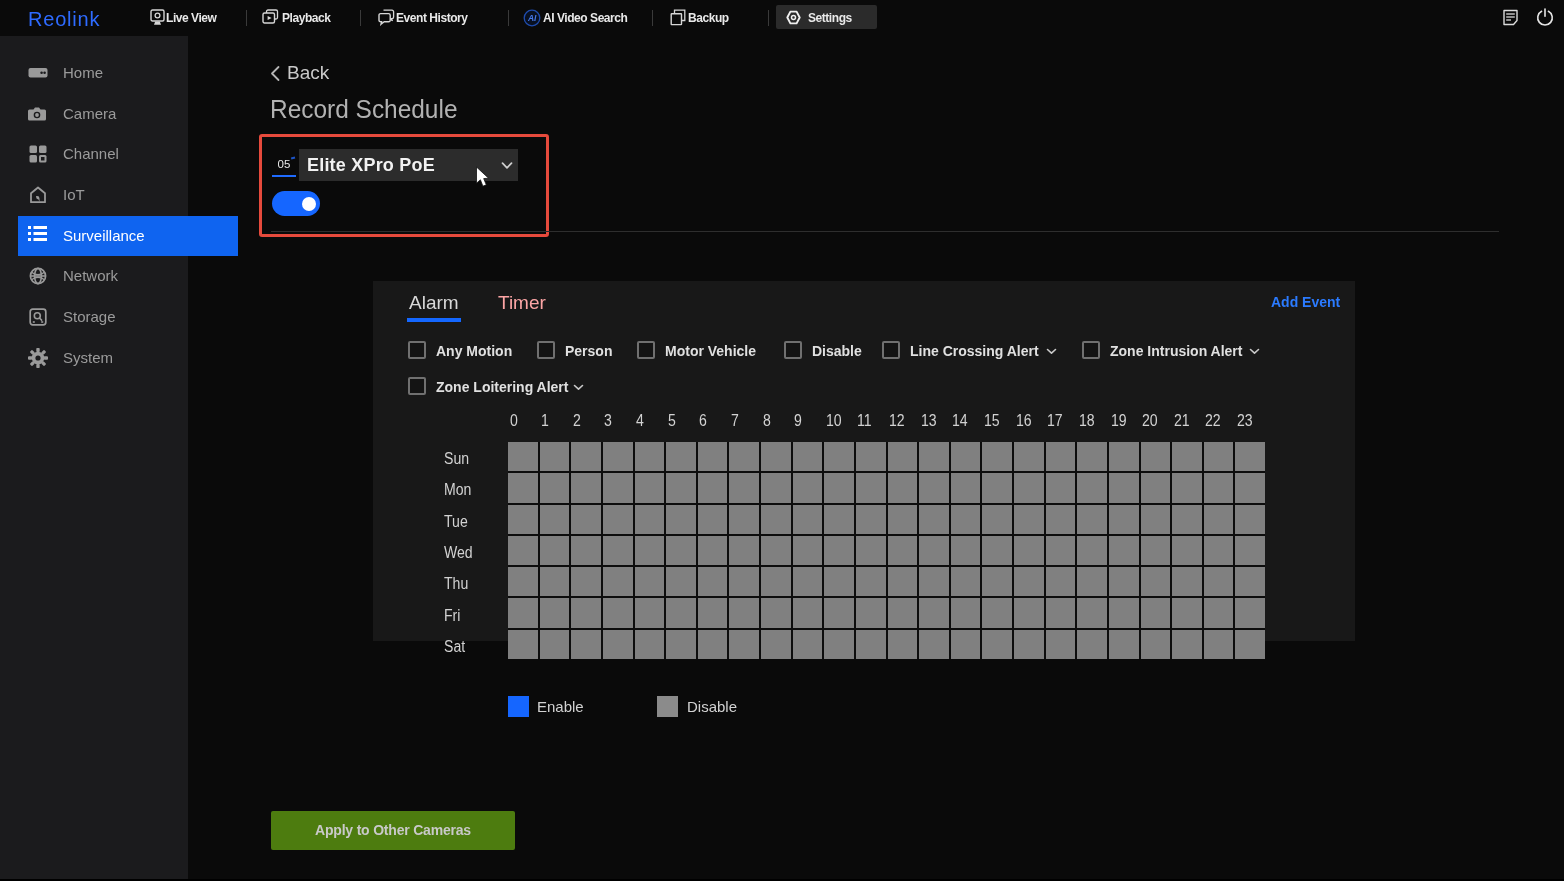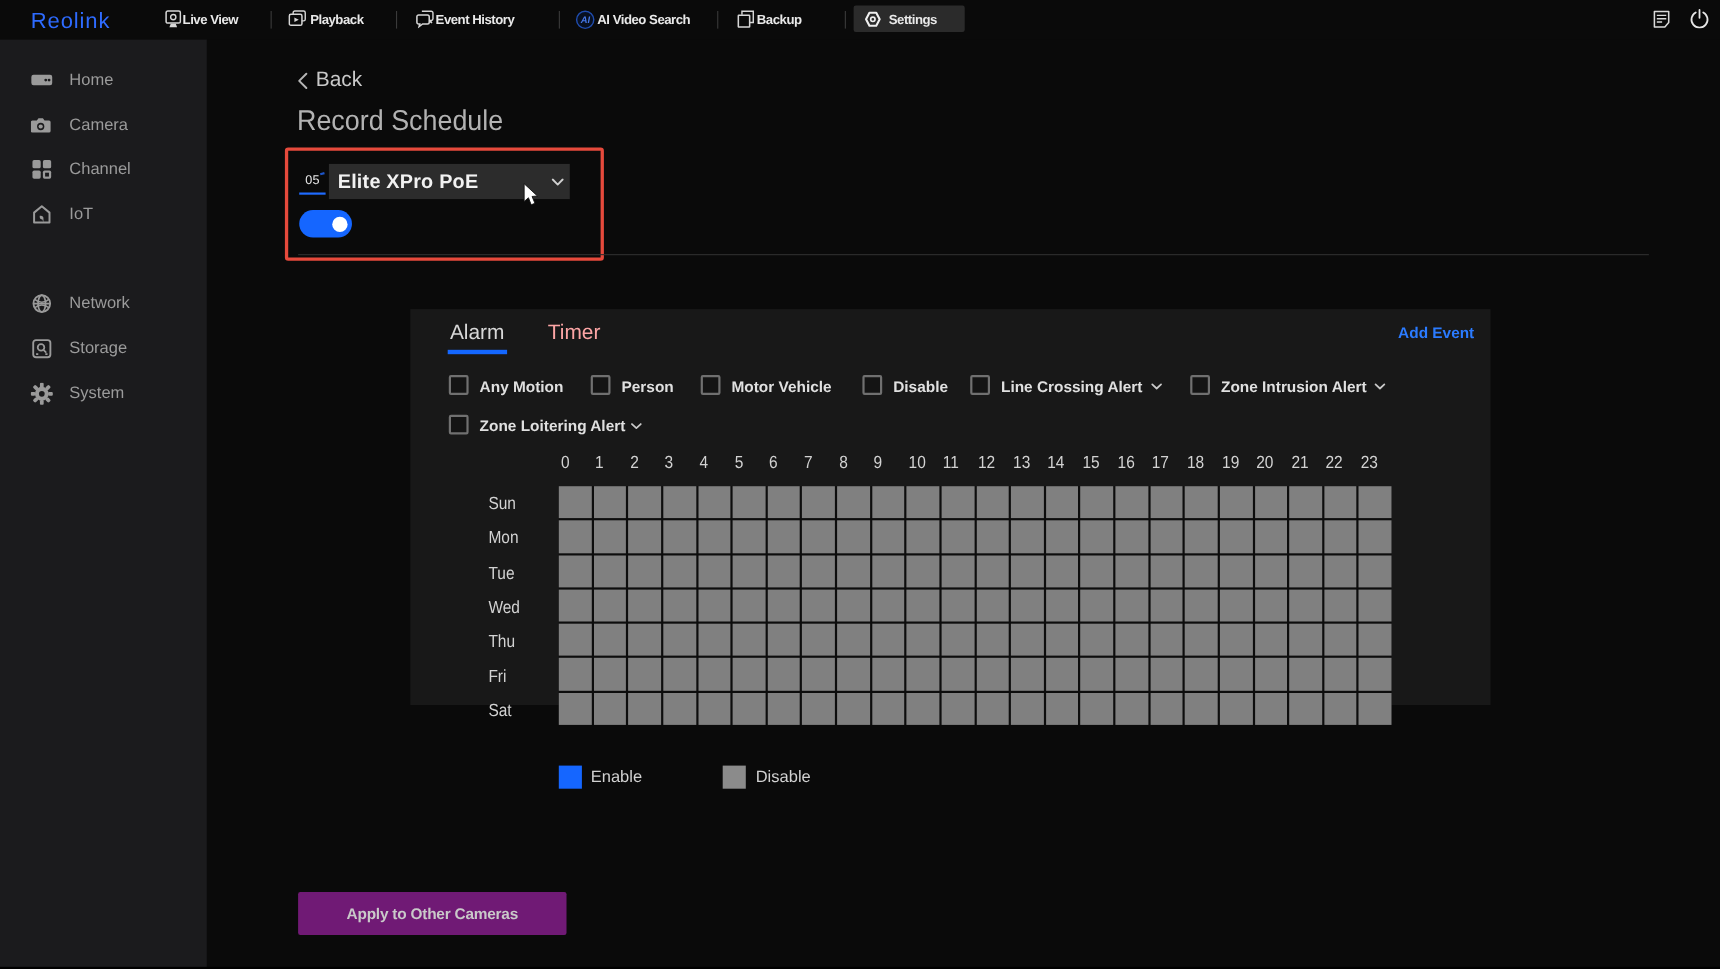--- a/index.html
+++ b/index.html
@@ -45,21 +45,21 @@
   .chev { position:absolute; }
   .hourlab { position:absolute; top:131px; text-align:left; font-size:16px; color:#d2d2d2; transform:scaleX(0.88); transform-origin:0 0; }
   #grid { position:absolute; left:135px; top:161px; background:#0d0d0d; display:grid; grid-template-columns:repeat(24, 29.63px); grid-template-rows:repeat(7, 29.3px); gap:2px; }
   #grid .cell { background:#808080; }
   .daylab { position:absolute; left:70.5px; width:62px; text-align:left; font-size:16px; color:#d2d2d2; line-height:29.3px; padding-top:2px; transform:scaleX(0.88); transform-origin:0 50%; }
   #leg-en { position:absolute; left:135px; top:415px; width:21px; height:21px; background:#1566ff; }
   #leg-en-t { position:absolute; left:164px; top:417px; font-size:15px; color:#d2d2d2; }
   #leg-dis { position:absolute; left:284px; top:415px; width:21px; height:21px; background:#8b8b8b; }
   #leg-dis-t { position:absolute; left:314px; top:417px; font-size:15px; color:#d2d2d2; }
 
-  #applybtn { position:absolute; left:271px; top:811px; width:244px; height:39px; background:#701a75; border-radius:2px; text-align:center; line-height:39px; font-size:14px; letter-spacing:-0.2px; font-weight:bold; color:#c9c9c9; }
+  #applybtn { position:absolute; left:271px; top:811px; width:244px; height:39px; background:#4d7c0f; border-radius:2px; text-align:center; line-height:39px; font-size:14px; letter-spacing:-0.2px; font-weight:bold; color:#c9c9c9; }
   #bottomstrip { position:absolute; left:0; top:879px; width:1564px; height:2px; background:#000; }
 </style>
 </head>
 <body>
 <div id="page">
 
   <div id="topbar">
     <div id="logo">Reolink</div>
     <svg class="abs" style="left:150px;top:9px;" width="15" height="17" viewBox="0 0 15 17">
 <rect x="1" y="1" width="13" height="11" rx="1.5" fill="none" stroke="#d6d6d6" stroke-width="1.4"></rect>
@@ -137,20 +137,31 @@
             <rect x="13" y="13" width="3.5" height="3.5" fill="#1b1b1d"></rect>
           </svg></span>
         <span class="slab">Channel</span>
       </div>
     <div class="srow" style="top:139px;">
         <span class="sico"><svg width="20" height="20" viewBox="0 0 20 20">
             <path d="M3 17.2 V8.3 L10 2.5 L17 8.3 V17.2 Z" fill="none" stroke="#9a9a9a" stroke-width="1.8" stroke-linejoin="round"></path>
             <path d="M11.5 17 v-3.5 a2.4 2.4 0 0 0-2.4-2.4 h-1 v1 a2.4 2.4 0 0 0 2.4 2.4" fill="#9a9a9a"></path>
           </svg></span>
         <span class="slab">IoT</span>
+      </div>
+    <div class="srow sel" style="top:180px;">
+        <span class="sico"><svg width="19" height="15" viewBox="0 0 19 15">
+            <rect x="0" y="0" width="3" height="3" fill="#ffffff"></rect>
+            <rect x="5.5" y="0" width="13.5" height="3" fill="#ffffff"></rect>
+            <rect x="0" y="6" width="3" height="3" fill="#ffffff"></rect>
+            <rect x="5.5" y="6" width="13.5" height="3" fill="#ffffff"></rect>
+            <rect x="0" y="12" width="3" height="3" fill="#ffffff"></rect>
+            <rect x="5.5" y="12" width="13.5" height="3" fill="#ffffff"></rect>
+          </svg></span>
+        <span class="slab">Surveillance</span>
       </div>
     <div class="srow" style="top:220px;">
         <span class="sico"><svg width="20" height="20" viewBox="0 0 20 20">
             <circle cx="10" cy="10" r="7.6" fill="none" stroke="#9a9a9a" stroke-width="1.7"></circle>
             <ellipse cx="10" cy="10" rx="3.4" ry="7.6" fill="none" stroke="#9a9a9a" stroke-width="1.6"></ellipse>
             <line x1="2.6" y1="10" x2="17.4" y2="10" stroke="#9a9a9a" stroke-width="1.6"></line>
             <path d="M3.6 6.2 a9.5 9.5 0 0 0 12.8 0 M3.6 13.8 a9.5 9.5 0 0 1 12.8 0" fill="none" stroke="#9a9a9a" stroke-width="1.4" transform="translate(0,0)"></path>
           </svg></span>
         <span class="slab">Network</span>
       </div>

